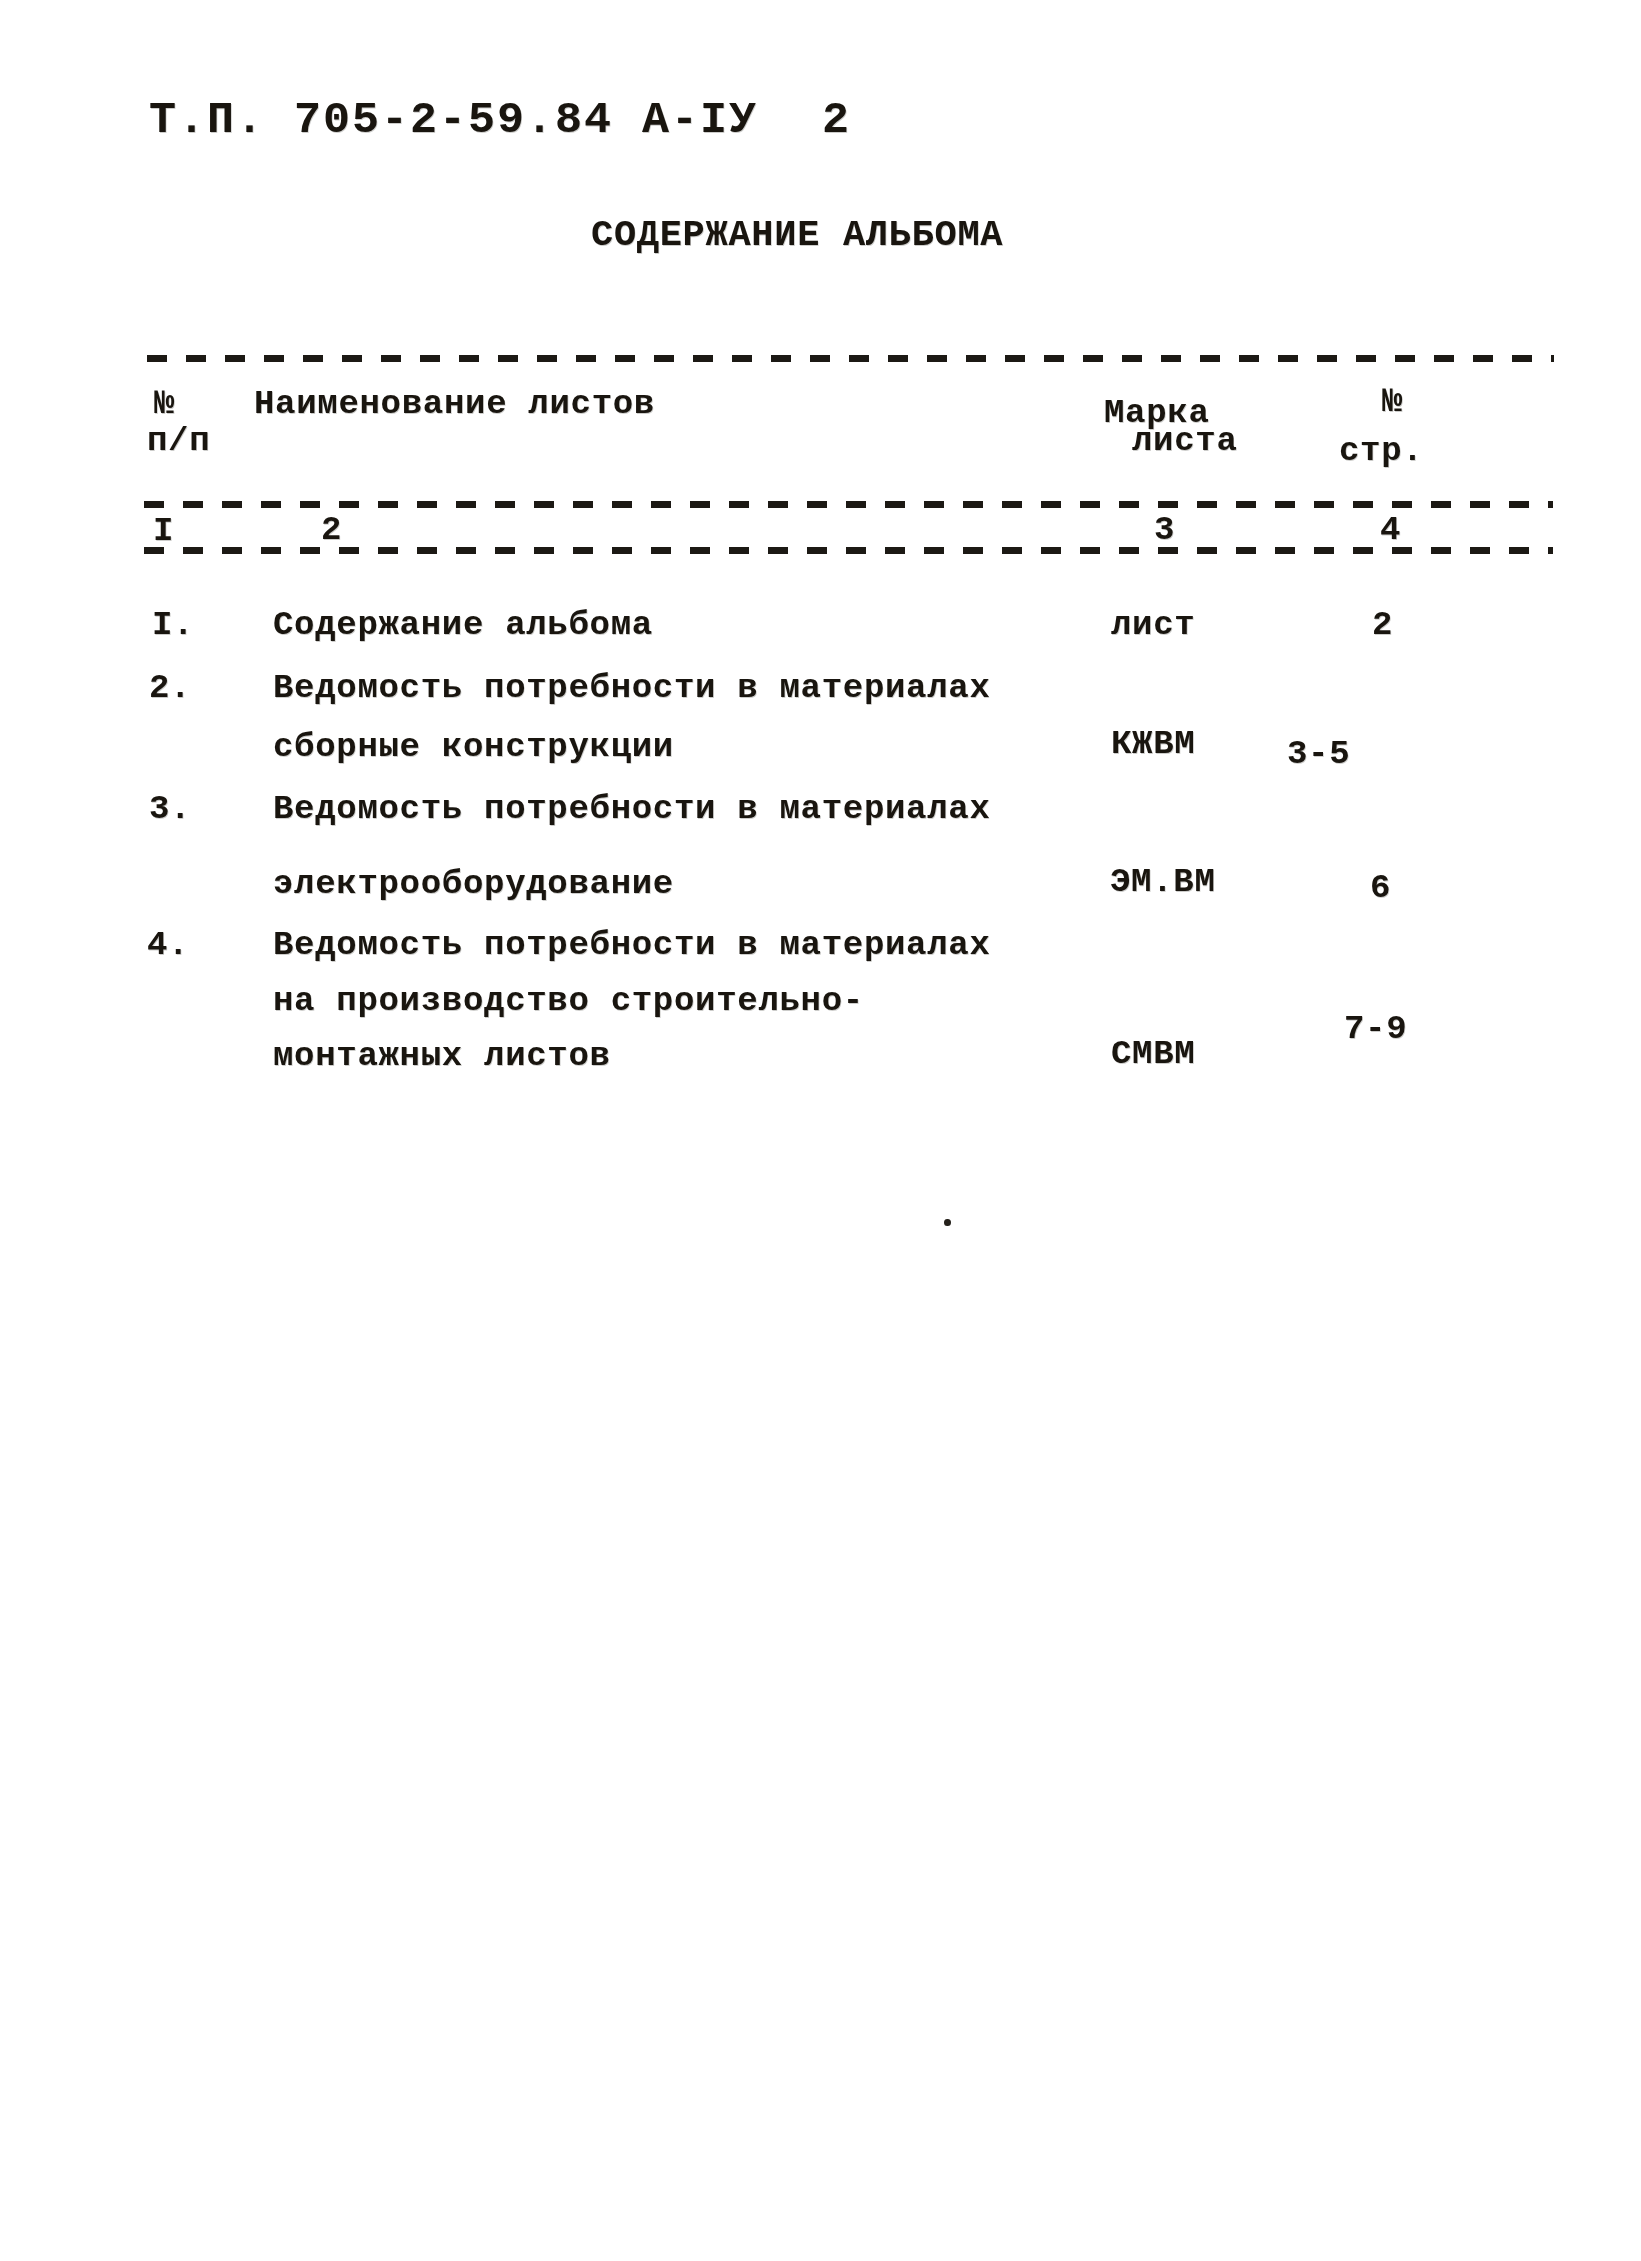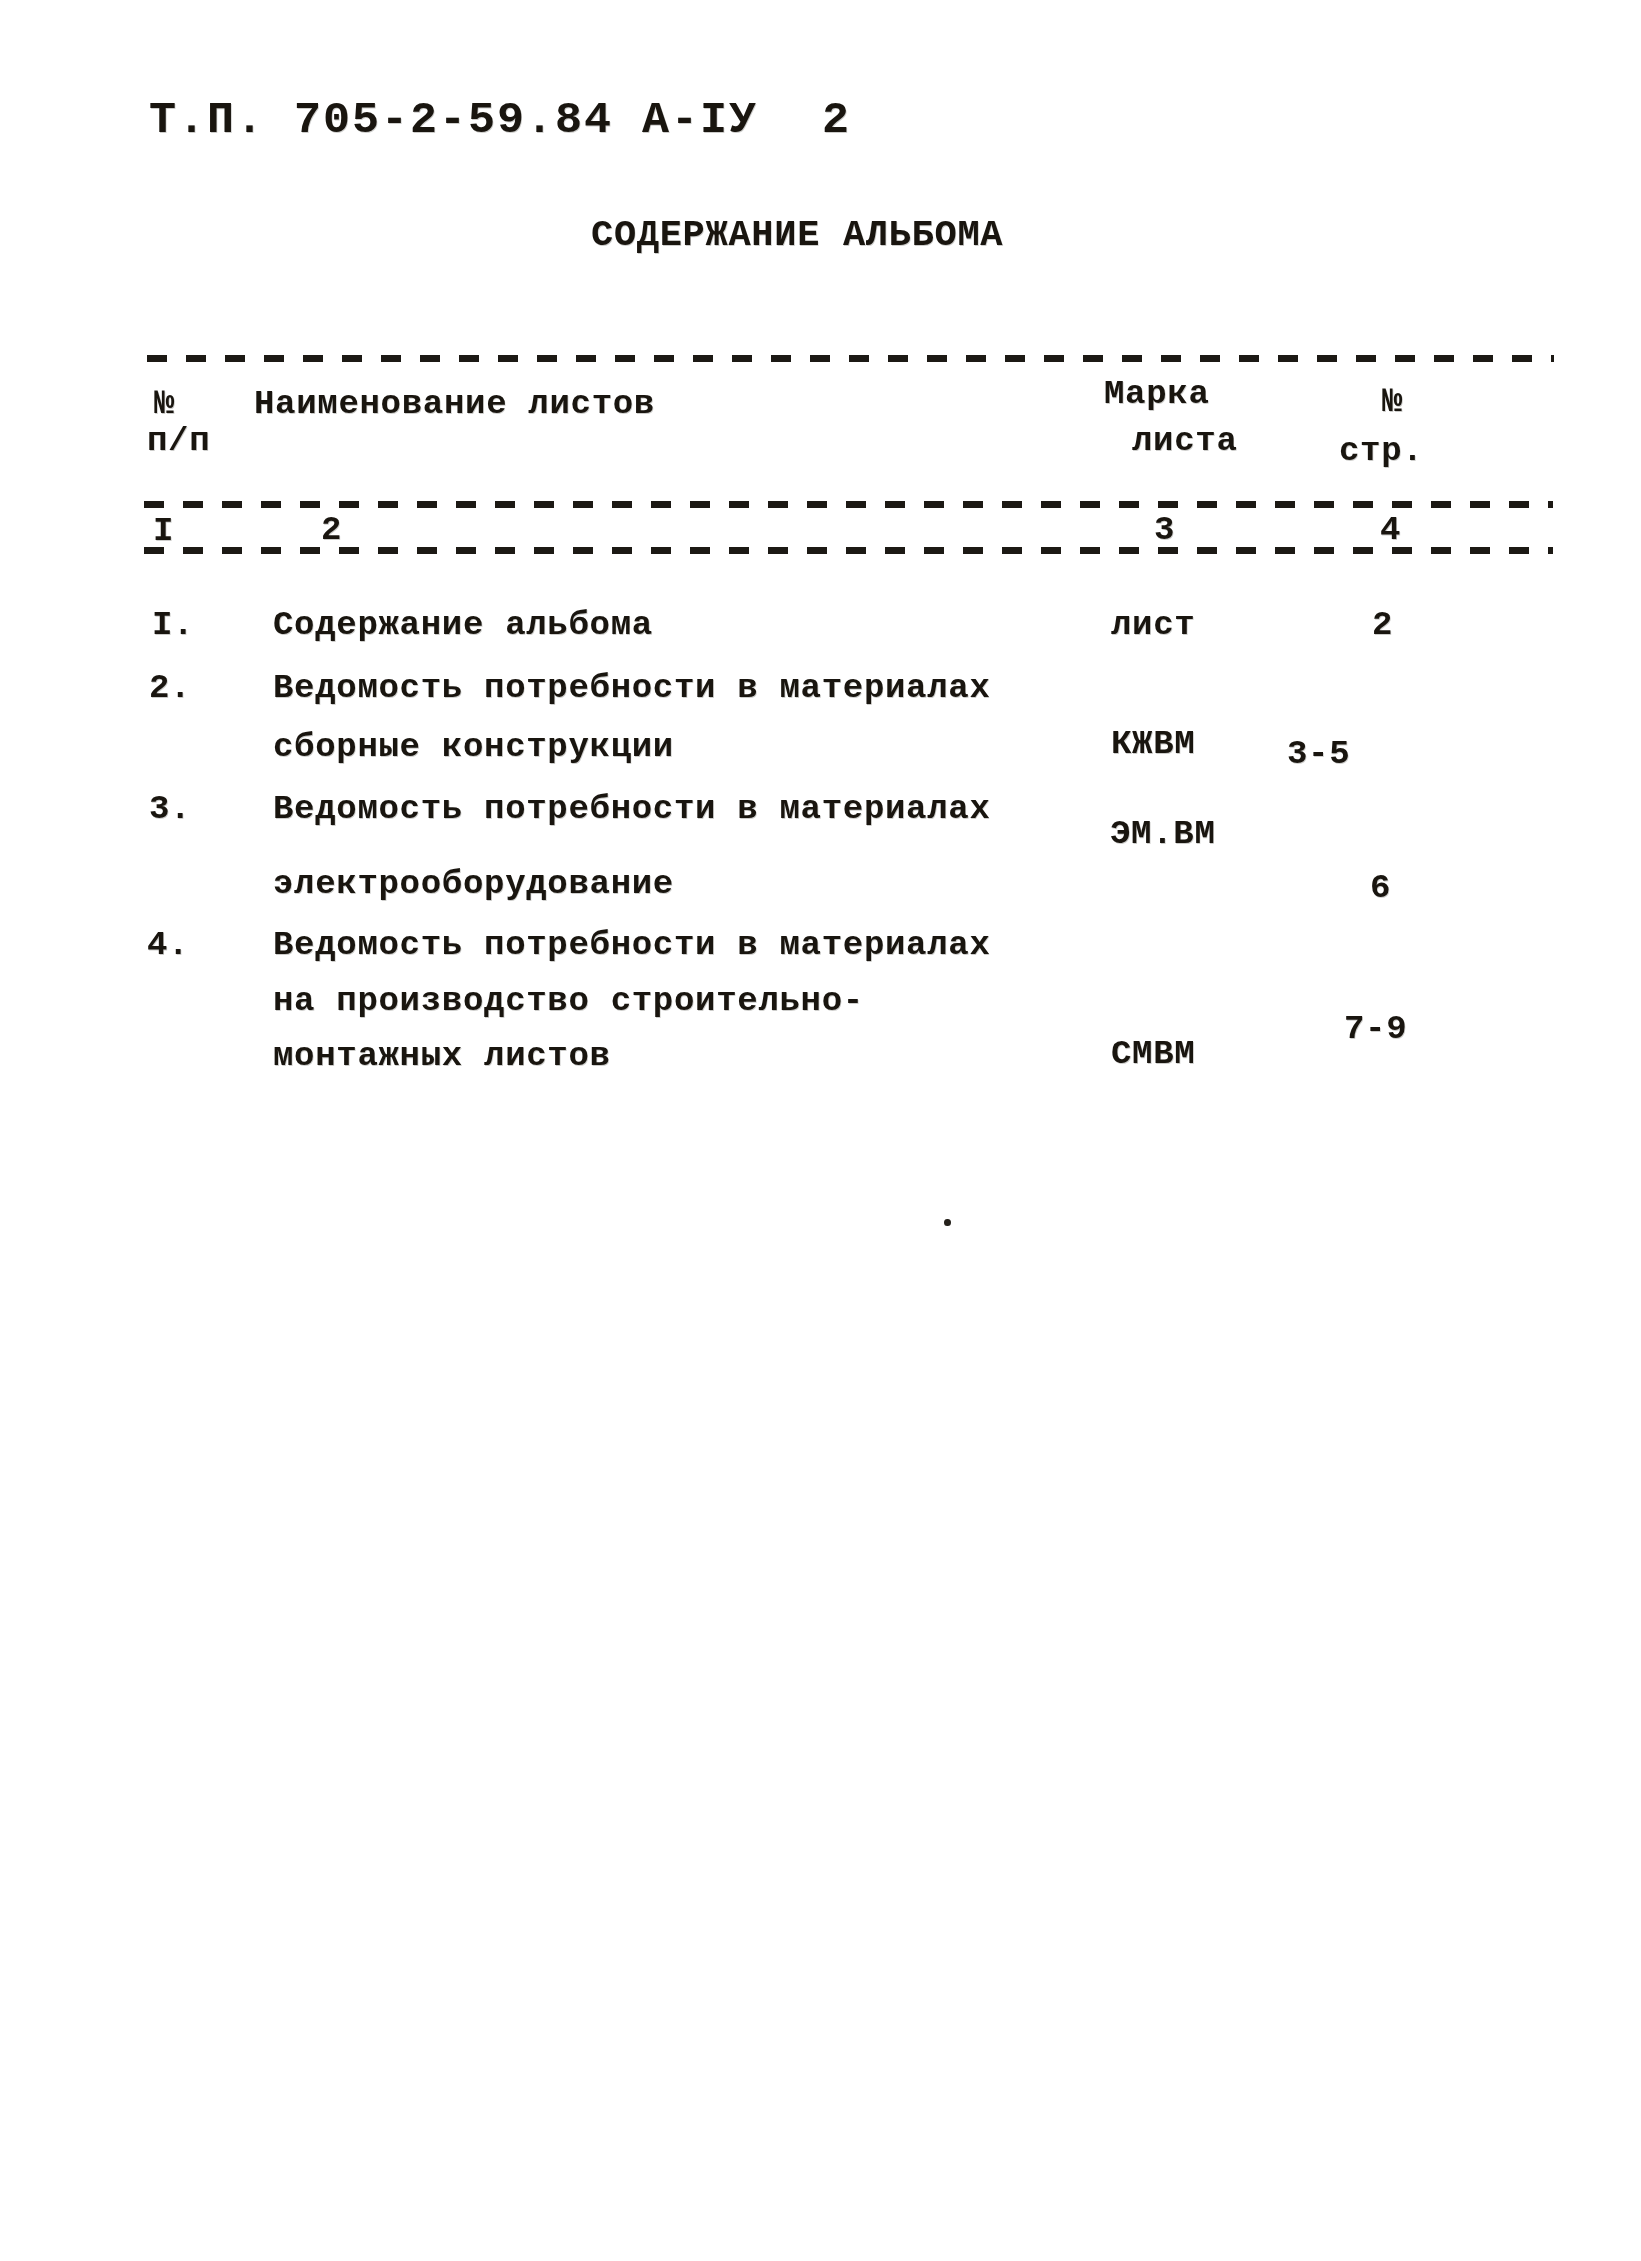--- a/index.html
+++ b/index.html
@@ -43,21 +43,21 @@
   <div class="t fs-head" style="left:149px;top:98px;">Т.П. 705-2-59.84 А-IУ</div>
   <div class="t fs-head" style="left:822px;top:98px;">2</div>
 
   <div class="t fs-title" style="left:591px;top:217px;">СОДЕРЖАНИЕ АЛЬБОМА</div>
 
   <div class="dash" style="left:147px;top:355px;width:1407px;"></div>
 
   <div class="t fs-body" style="left:154px;top:387px;">№</div>
   <div class="t fs-body" style="left:147px;top:424px;">п/п</div>
   <div class="t fs-body" style="left:254px;top:387px;">Наименование листов</div>
-  <div class="t fs-body" style="left:1104px;top:377px;">Марка</div>
+  <div class="t fs-body" style="left:1104px;top:396px;">Марка</div>
   <div class="t fs-body" style="left:1104px;top:424px;margin-left:28px;">листа</div>
   <div class="t fs-body" style="left:1382px;top:385px;">№</div>
   <div class="t fs-body" style="left:1339px;top:434px;">стр.</div>
 
   <div class="dash" style="left:144px;top:501px;width:1409px;"></div>
 
   <div class="t fs-body" style="left:153px;top:514px;">I</div>
   <div class="t fs-body" style="left:321px;top:513px;">2</div>
   <div class="t fs-body" style="left:1154px;top:513px;">3</div>
   <div class="t fs-body" style="left:1380px;top:513px;">4</div>
@@ -71,21 +71,21 @@
 
   <div class="t fs-body" style="left:149px;top:671px;">2.</div>
   <div class="t fs-body" style="left:273px;top:671px;">Ведомость потребности в материалах</div>
   <div class="t fs-body" style="left:273px;top:730px;text-align:right;">сборные конструкции</div>
   <div class="t fs-body" style="left:1111px;top:727px;">КЖВМ</div>
   <div class="t fs-body" style="left:1287px;top:737px;text-align:right;">3-5</div>
 
   <div class="t fs-body" style="left:149px;top:792px;">3.</div>
   <div class="t fs-body" style="left:273px;top:792px;">Ведомость потребности в материалах</div>
   <div class="t fs-body" style="left:273px;top:867px;">электрооборудование</div>
-  <div class="t fs-body" style="left:1110px;top:817px;">ЭМ.ВМ</div>
+  <div class="t fs-body" style="left:1110px;top:865px;">ЭМ.ВМ</div>
   <div class="t fs-body" style="left:1370px;top:871px;">6</div>
 
   <div class="t fs-body" style="left:147px;top:928px;">4.</div>
   <div class="t fs-body" style="left:273px;top:928px;">Ведомость потребности в материалах</div>
   <div class="t fs-body" style="left:273px;top:984px;">на производство строительно-</div>
   <div class="t fs-body" style="left:273px;top:1039px;">монтажных листов</div>
   <div class="t fs-body" style="left:1111px;top:1037px;">СМВМ</div>
   <div class="t fs-body" style="left:1344px;top:1012px;">7-9</div>
 
   <div class="dot" style="left:944px;top:1219px;"></div>

